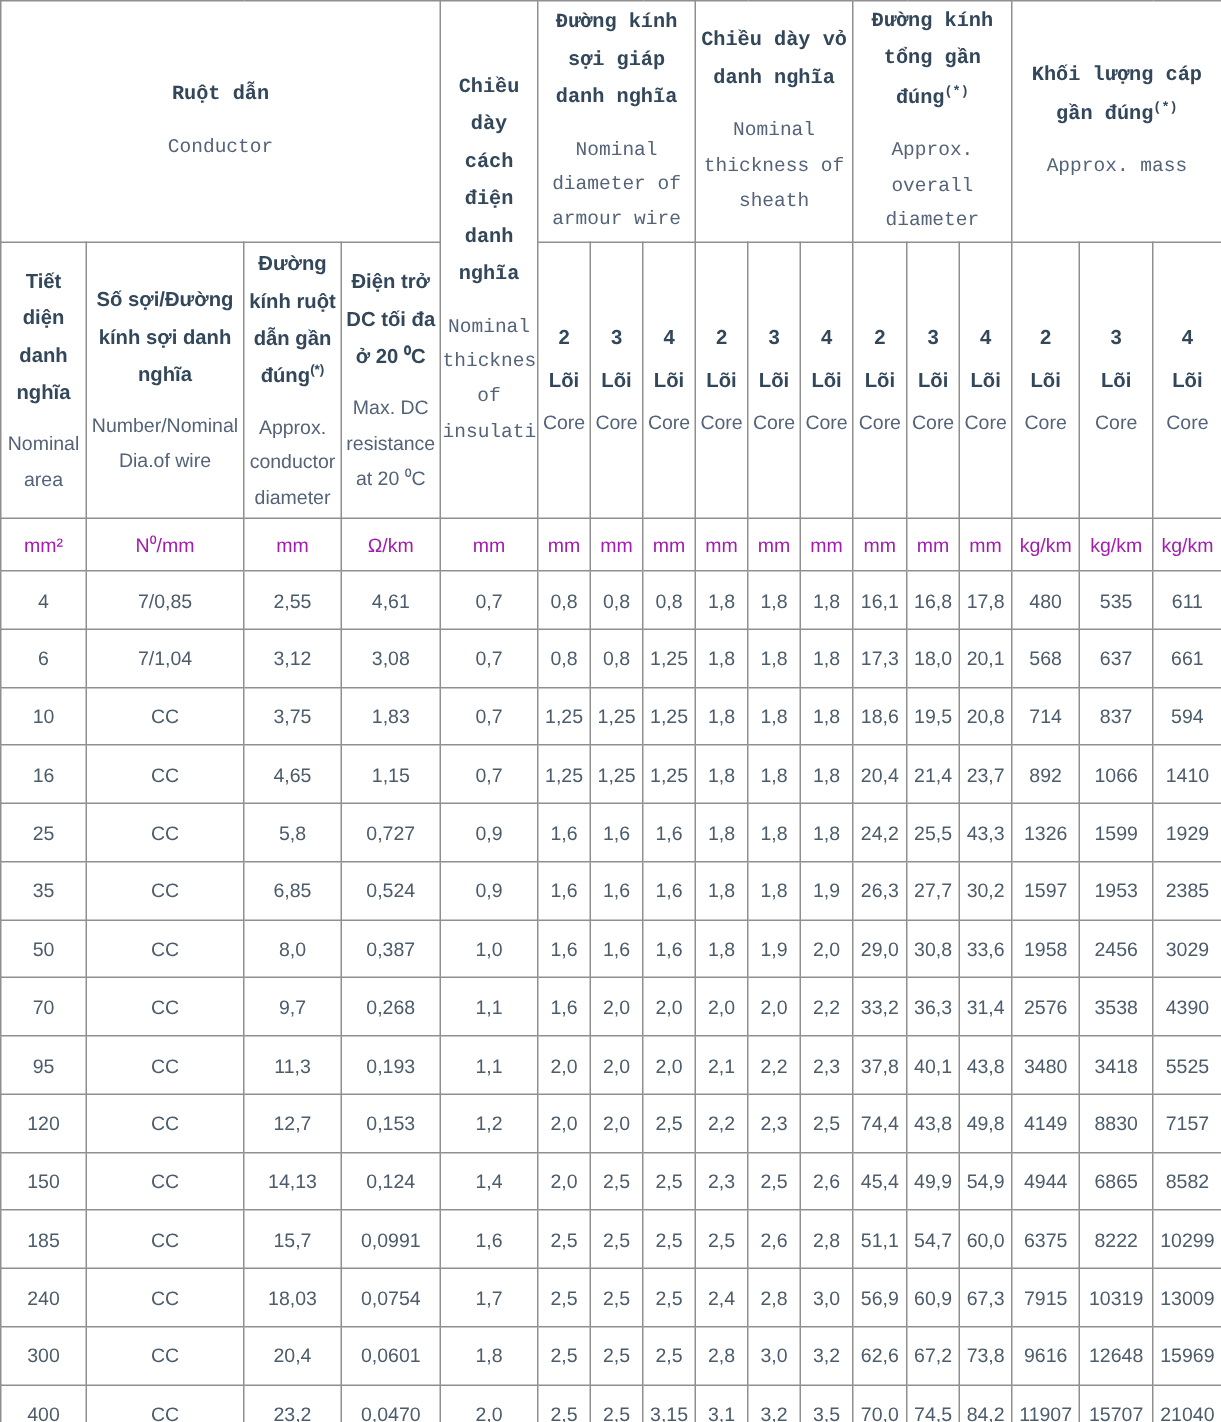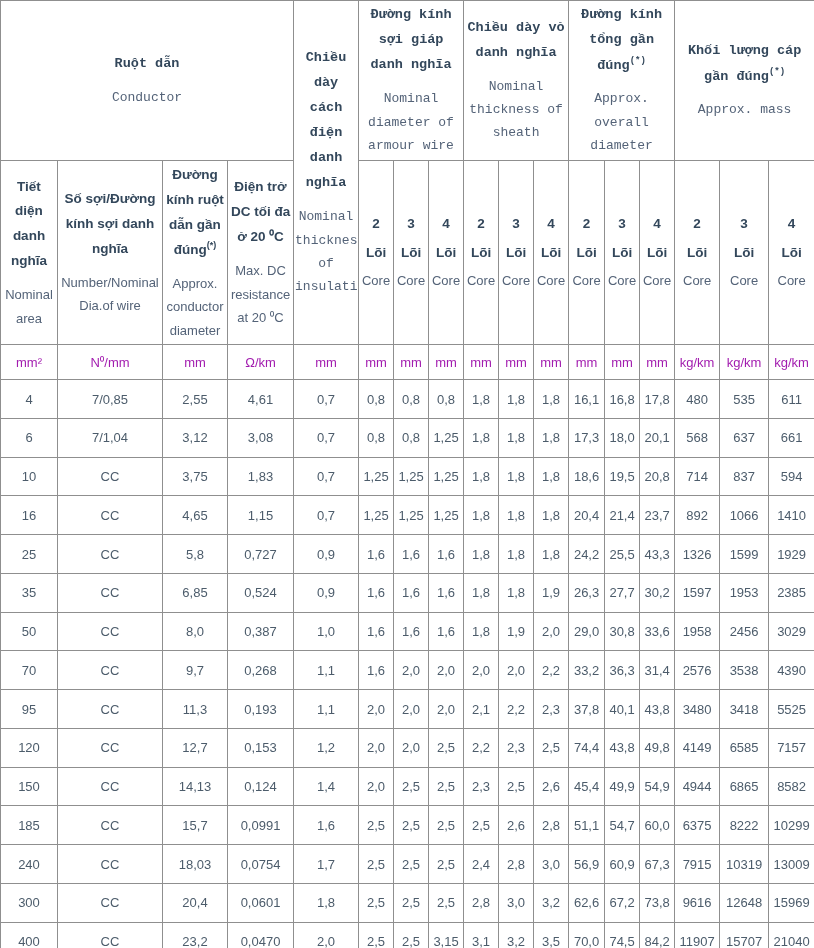--- a/index.html
+++ b/index.html
@@ -386,21 +386,21 @@
         <td class="data-cell">2,0</td>
         <td class="data-cell">2,0</td>
         <td class="data-cell">2,5</td>
         <td class="data-cell">2,2</td>
         <td class="data-cell">2,3</td>
         <td class="data-cell">2,5</td>
         <td class="data-cell">74,4</td>
         <td class="data-cell">43,8</td>
         <td class="data-cell">49,8</td>
         <td class="data-cell">4149</td>
-        <td class="data-cell">6585</td>
+        <td class="data-cell">8830</td>
         <td class="data-cell">7157</td>
       </tr>
       <tr class="data-row">
         <td class="data-cell">150</td>
         <td class="data-cell">CC</td>
         <td class="data-cell">14,13</td>
         <td class="data-cell">0,124</td>
         <td class="data-cell">1,4</td>
         <td class="data-cell">2,0</td>
         <td class="data-cell">2,5</td>

